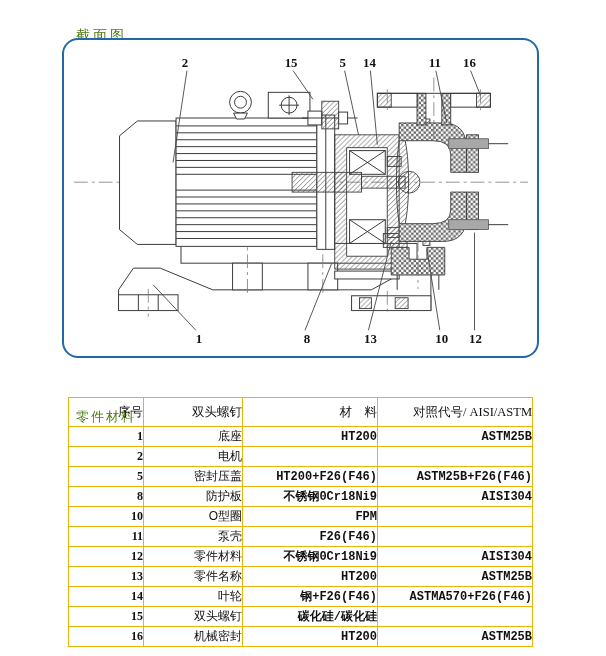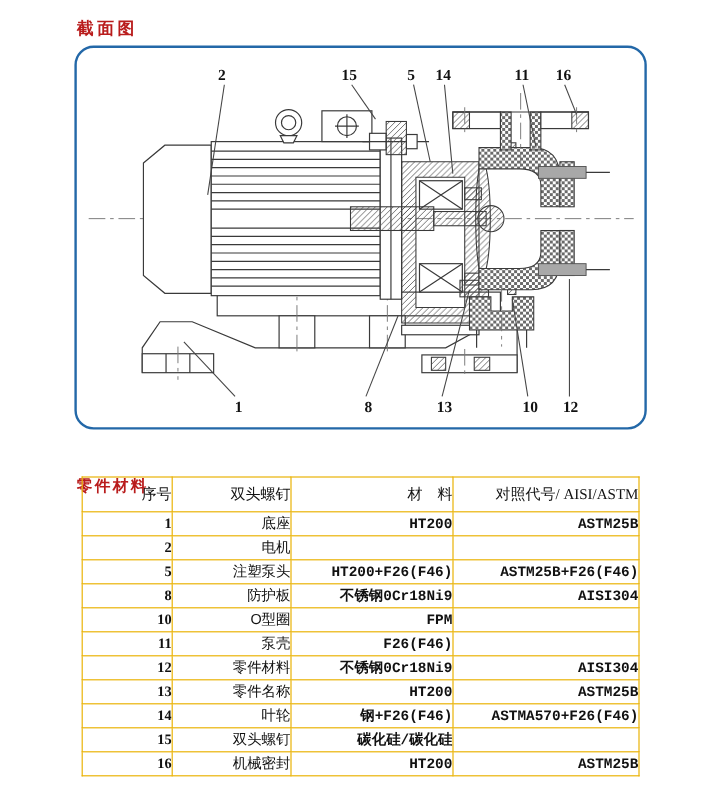--- a/index.html
+++ b/index.html
@@ -1,18 +1,18 @@
 <!DOCTYPE html>
 <html><head>
 <meta charset="utf-8">
 <style>
   html,body{margin:0;padding:0;background:#fff;}
   .page{position:relative;width:606px;height:656px;background:#fff;
         font-family:"Liberation Sans",sans-serif;color:#111;overflow:hidden;}
-  .sec-title{position:absolute;margin:4px;font-weight:bold;color:#b91c1c;}
+  .sec-title{position:absolute;margin:16px;font-weight:normal;color:#4d7c0f;}
   .t1{left:60px;top:11px;font-size:14px;letter-spacing:3px;}
   .t2{left:60px;top:392px;font-size:13px;letter-spacing:2px;}
   .panel{position:absolute;left:62px;top:38px;width:477px;height:320px;
          box-sizing:border-box;border:2px solid #2368a8;border-radius:16px;background:#fff;}
   .panel svg{display:block;width:100%;height:100%;}
 
   
   .ln{fill:none;stroke:#3a3a3a;stroke-width:1;}
   .wt{fill:#fff;stroke:#3a3a3a;stroke-width:1;}
   .ht{fill:url(#h1);stroke:#3a3a3a;stroke-width:0.9;}
@@ -217,21 +217,21 @@
         <td class="c-ref">ASTM25B</td>
       </tr>
       <tr>
         <td class="c-seq">2</td>
         <td class="c-name">电机</td>
         <td class="c-mat"></td>
         <td class="c-ref"></td>
       </tr>
       <tr>
         <td class="c-seq">5</td>
-        <td class="c-name">注塑泵头</td>
+        <td class="c-name">密封压盖</td>
         <td class="c-mat">HT200+F26(F46)</td>
         <td class="c-ref">ASTM25B+F26(F46)</td>
       </tr>
       <tr>
         <td class="c-seq">8</td>
         <td class="c-name">防护板</td>
         <td class="c-mat">不锈钢0Cr18Ni9</td>
         <td class="c-ref">AISI304</td>
       </tr>
       <tr>

